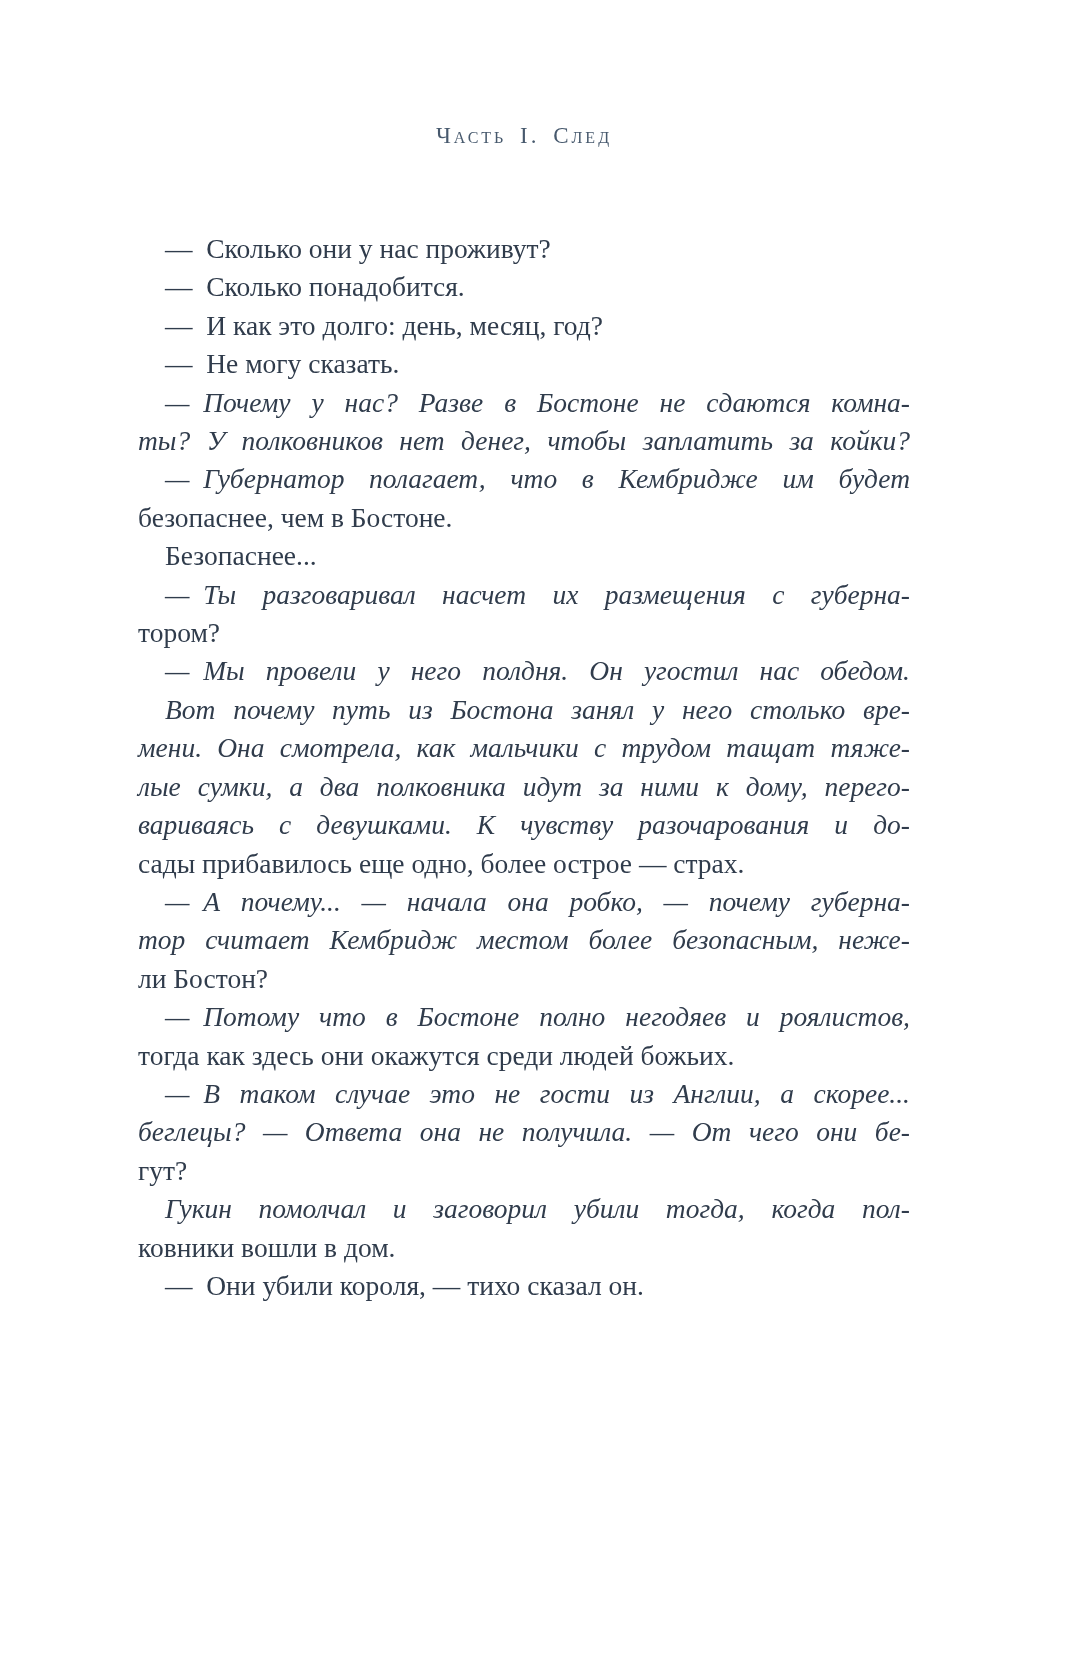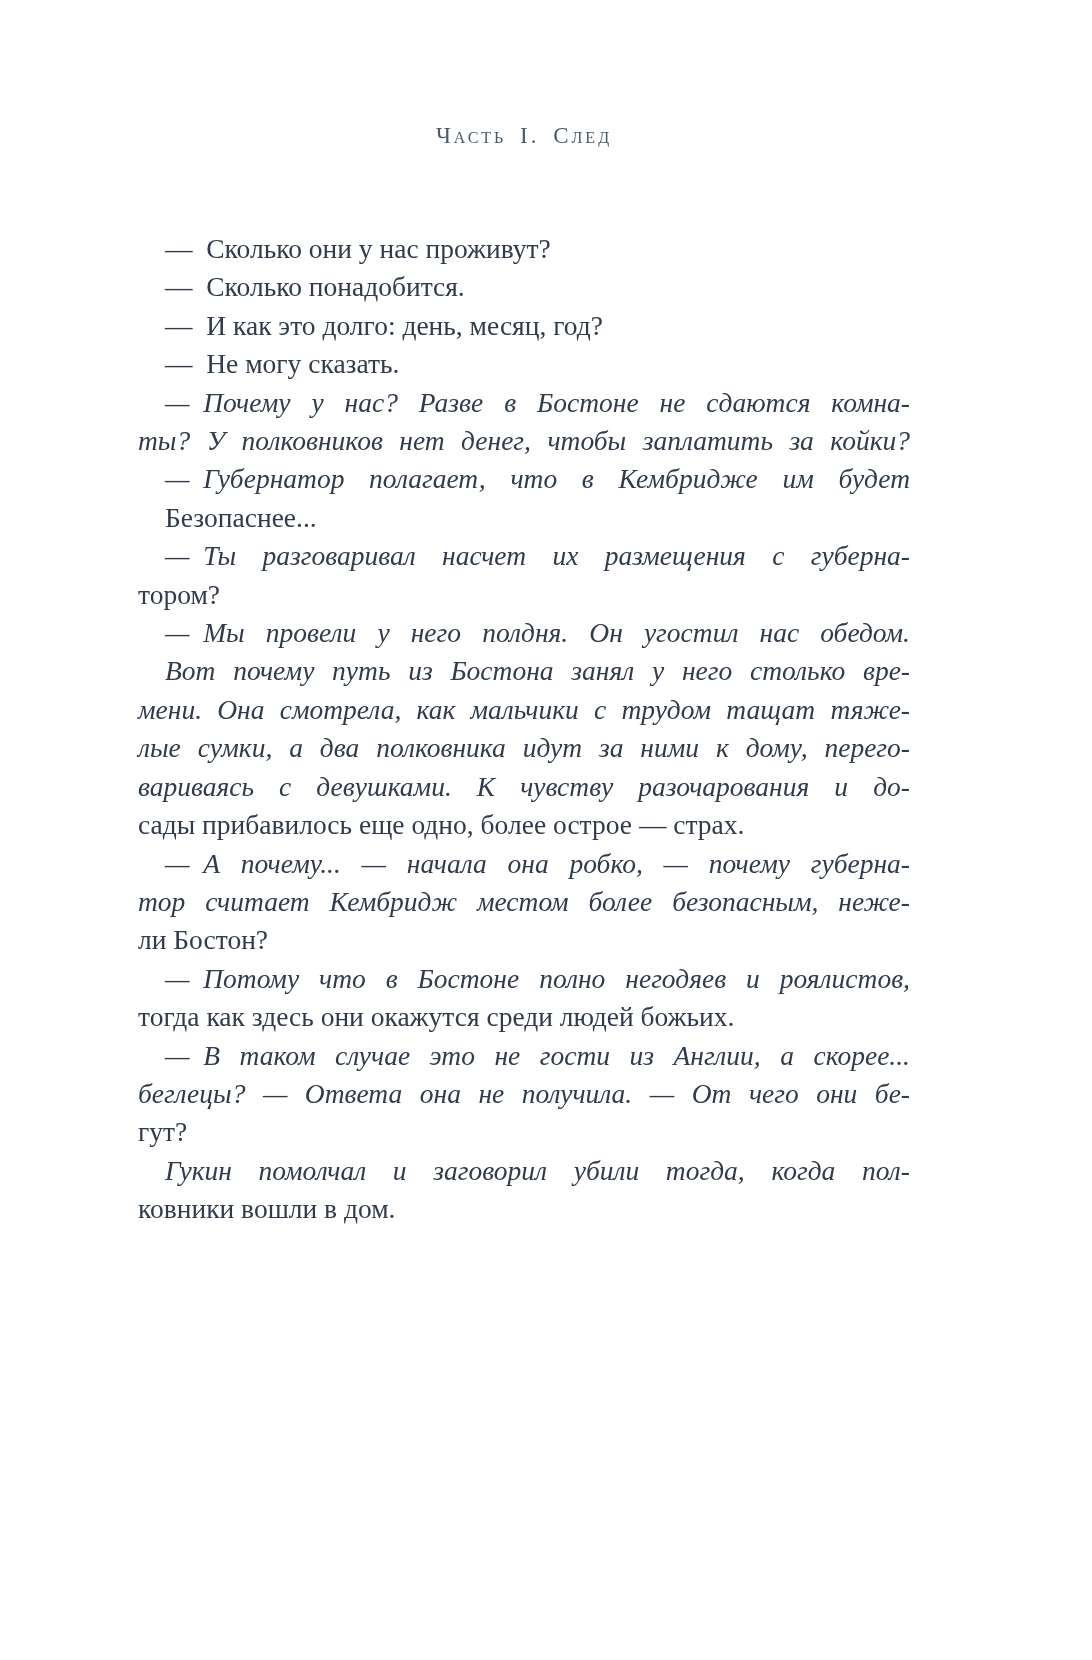--- a/index.html
+++ b/index.html
@@ -59,33 +59,35 @@
   <div class="running-header">Часть I. След</div>
 
   <div class="text-block">
     <div class="line first">— Сколько они у нас проживут?</div>
     <div class="line first">— Сколько понадобится.</div>
     <div class="line first">— И как это долго: день, месяц, год?</div>
     <div class="line first">— Не могу сказать.</div>
     <div class="line first full">— Почему у нас? Разве в Бостоне не сдаются комна-</div>
     <div class="line full">ты? У полковников нет денег, чтобы заплатить за койки?</div>
     <div class="line first full">— Губернатор полагает, что в Кембридже им будет</div>
+    <div class="line">безопаснее, чем в Бостоне.</div>
     <div class="line first">Безопаснее...</div>
     <div class="line first full">— Ты разговаривал насчет их размещения с губерна-</div>
     <div class="line">тором?</div>
     <div class="line first full">— Мы провели у него полдня. Он угостил нас обедом.</div>
     <div class="line first full">Вот почему путь из Бостона занял у него столько вре-</div>
     <div class="line full">мени. Она смотрела, как мальчики с трудом тащат тяже-</div>
     <div class="line full">лые сумки, а два полковника идут за ними к дому, перего-</div>
     <div class="line full">вариваясь с девушками. К чувству разочарования и до-</div>
     <div class="line">сады прибавилось еще одно, более острое — страх.</div>
     <div class="line first full">— А почему... — начала она робко, — почему губерна-</div>
     <div class="line full">тор считает Кембридж местом более безопасным, неже-</div>
     <div class="line">ли Бостон?</div>
     <div class="line first full">— Потому что в Бостоне полно негодяев и роялистов,</div>
     <div class="line">тогда как здесь они окажутся среди людей божьих.</div>
     <div class="line first full">— В таком случае это не гости из Англии, а скорее...</div>
     <div class="line full">беглецы? — Ответа она не получила. — От чего они бе-</div>
     <div class="line">гут?</div>
     <div class="line first full">Гукин помолчал и заговорил убили тогда, когда пол-</div>
     <div class="line">ковники вошли в дом.</div>
+    <div class="line first">— Они убили короля, — тихо сказал он.</div>
   </div>
 </div>
 
 </body></html>

